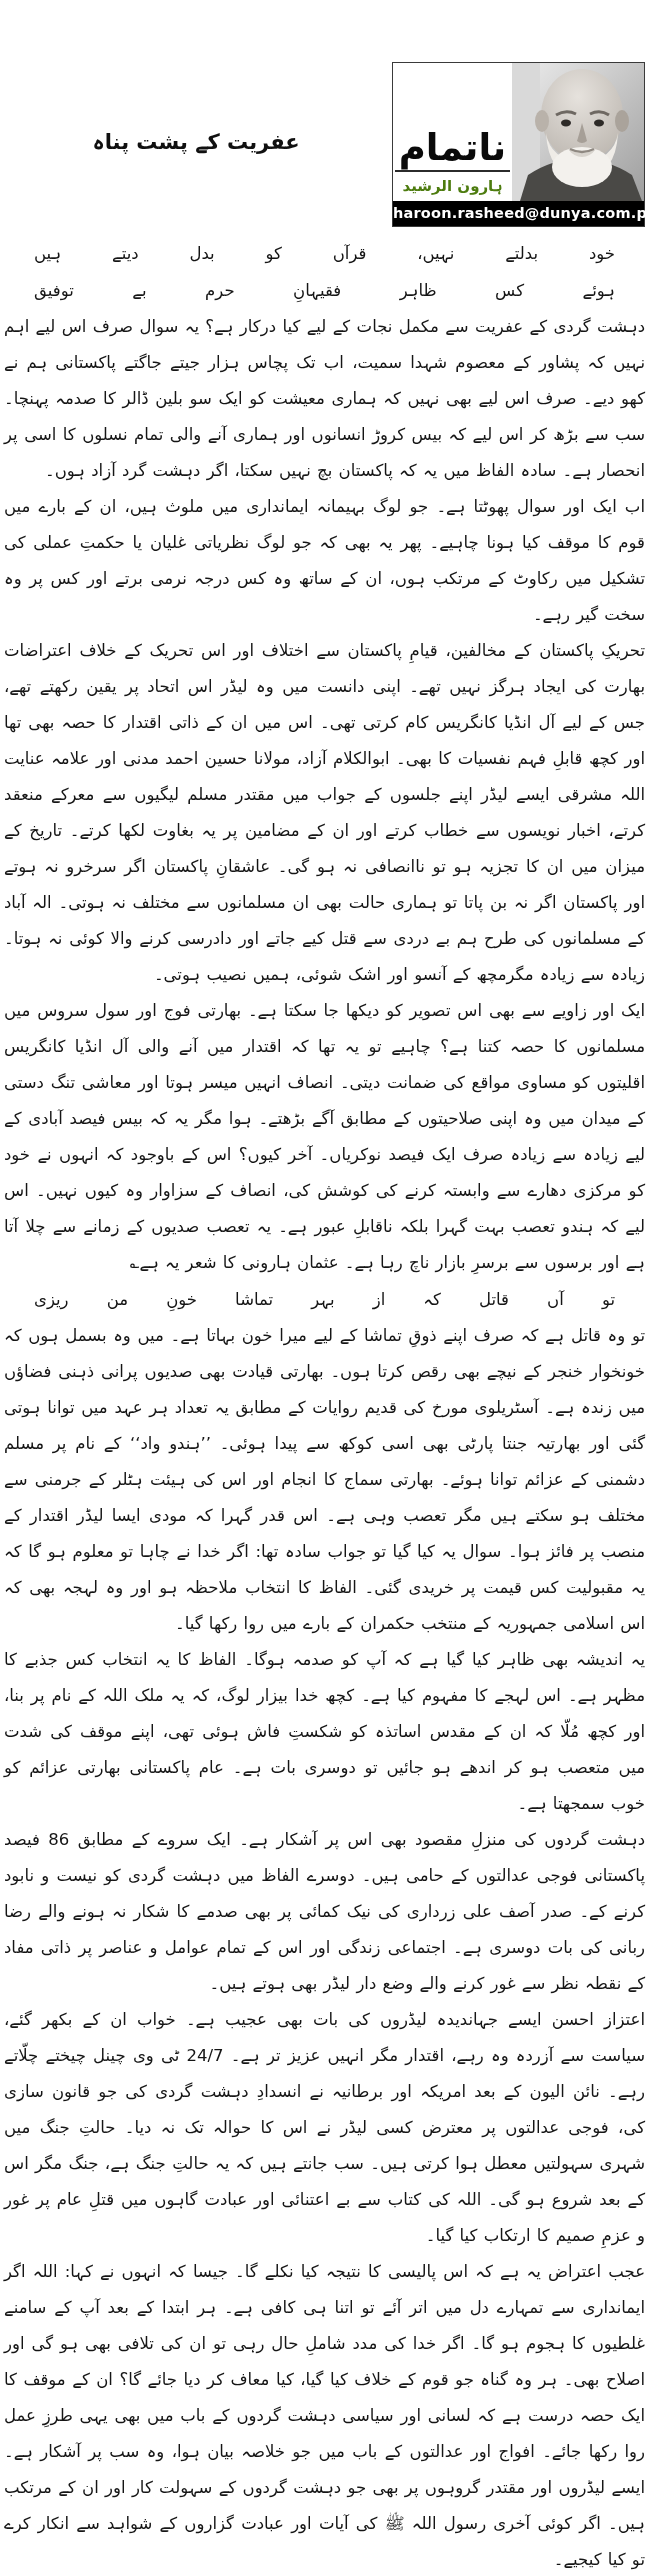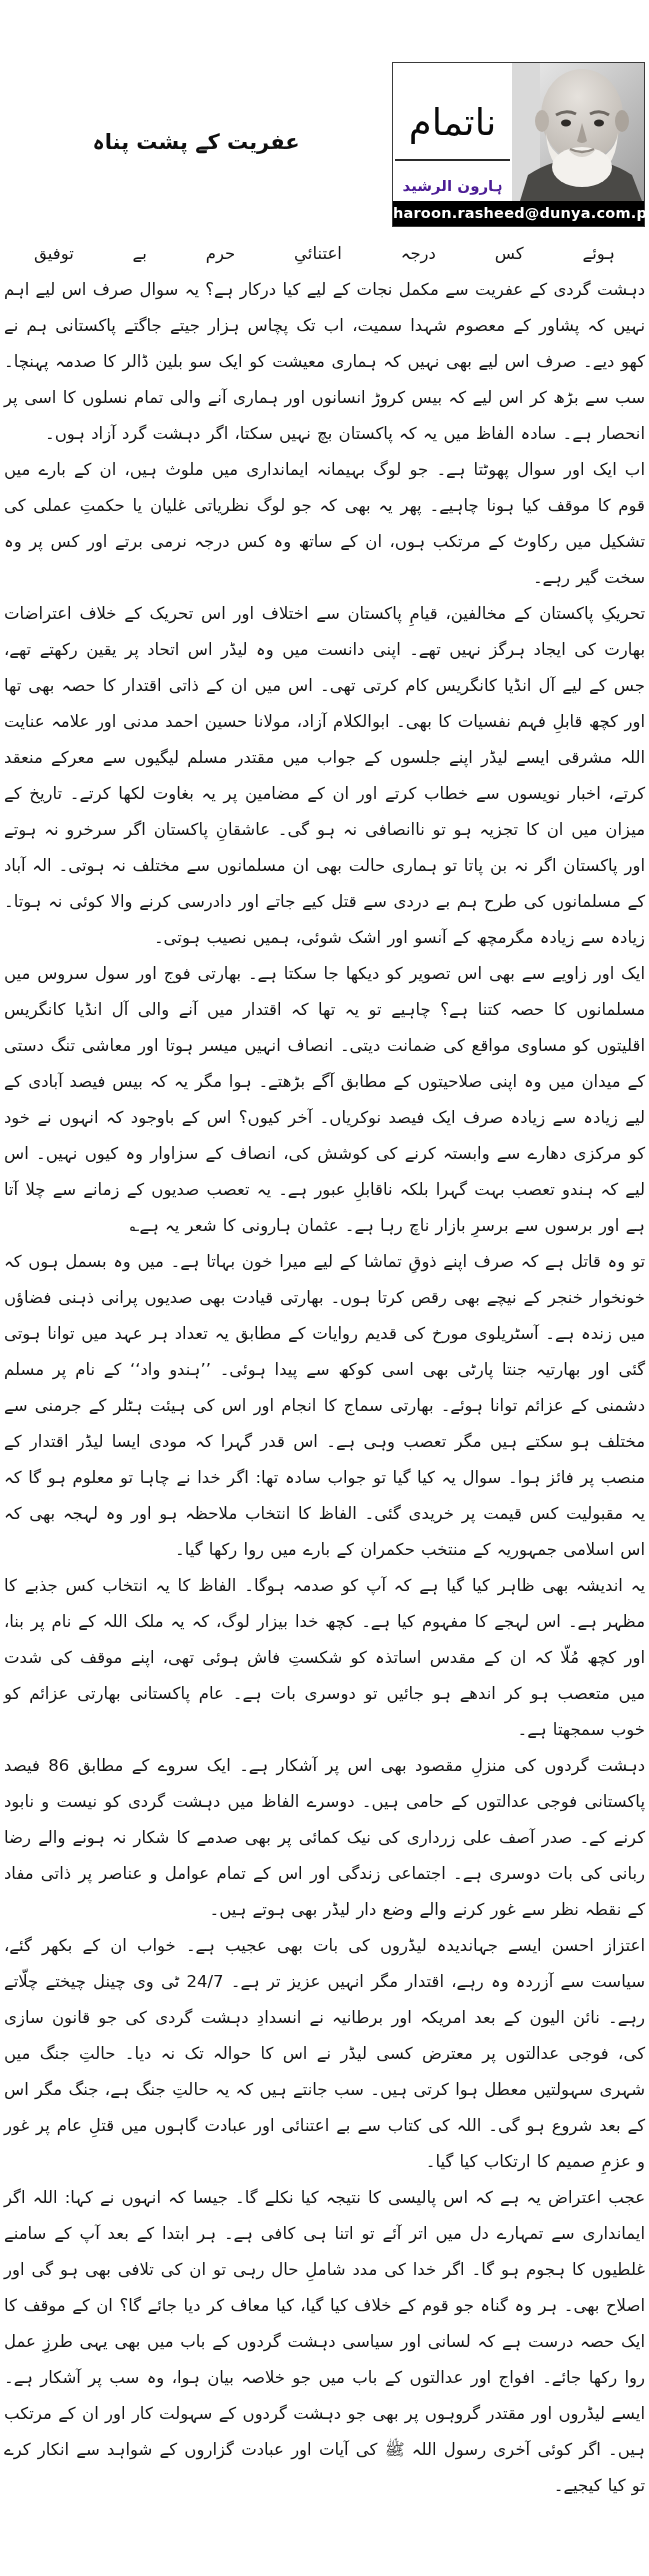--- a/index.html
+++ b/index.html
@@ -31,29 +31,29 @@
     box-sizing:border-box;
   }
   .mh-top{display:flex;height:138px;}
   .mh-left{
     flex:1;display:flex;flex-direction:column;
     justify-content:flex-end;align-items:stretch;
     overflow:hidden;
   }
   .mh-name{
     text-align:center;direction:rtl;
-    font-size:37px;font-weight:normal;line-height:1.05;
+    font-size:37px;font-weight:bold;line-height:1.05;
     letter-spacing:1px;color:#0a0a0a;
-    padding-bottom:16px;
+    padding-bottom:2px;
   }
   .mh-rule{height:2px;background:#2b2b2b;margin:0 2px;}
   .mh-author{
     text-align:center;direction:rtl;
-    font-size:15px;font-weight:bold;color:#4c1d95;
-    padding:16px 0 6px 0;
+    font-size:15px;font-weight:bold;color:#4d7c0f;
+    padding:5px 0 6px 0;
   }
   .mh-photo{width:132px;flex:0 0 132px;overflow:hidden;background:#cfcfcf;}
   .mh-photo svg{display:block;}
   .mh-email{
     background:#000;color:#fff;
     font-size:14.5px;font-weight:bold;
     text-align:center;direction:ltr;
     padding:4px 0 5px 0;
     letter-spacing:0.2px;
   }
@@ -134,25 +134,27 @@
             <path d="M58 86 q12 6 24 0" stroke="#8f8982" stroke-width="2.5" fill="none"></path>
           </svg>
         </div>
       </div>
       <div class="mh-email">haroon.rasheed@dunya.com.pk</div>
     </div>
 
   </div>
 
   <main class="article-body" id="article-body">
-      <div class="verse-line">ہوئے کس درجہ اعتنائیِ حرم بے توفیق</div>
+      <div class="verse-line">خود بدلتے نہیں، قرآں کو بدل دیتے ہیں</div>
+      <div class="verse-line">ہوئے کس ظاہر فقیہانِ حرم بے توفیق</div>
       <p class="para">دہشت گردی کے عفریت سے مکمل نجات کے لیے کیا درکار ہے؟ یہ سوال صرف اس لیے اہم نہیں کہ پشاور کے معصوم شہدا سمیت، اب تک پچاس ہزار جیتے جاگتے پاکستانی ہم نے کھو دیے۔ صرف اس لیے بھی نہیں کہ ہماری معیشت کو ایک سو بلین ڈالر کا صدمہ پہنچا۔ سب سے بڑھ کر اس لیے کہ بیس کروڑ انسانوں اور ہماری آنے والی تمام نسلوں کا اسی پر انحصار ہے۔ سادہ الفاظ میں یہ کہ پاکستان بچ نہیں سکتا، اگر دہشت گرد آزاد ہوں۔</p>
       <p class="para">اب ایک اور سوال پھوٹتا ہے۔ جو لوگ بہیمانہ ایمانداری میں ملوث ہیں، ان کے بارے میں قوم کا موقف کیا ہونا چاہیے۔ پھر یہ بھی کہ جو لوگ نظریاتی غلیان یا حکمتِ عملی کی تشکیل میں رکاوٹ کے مرتکب ہوں، ان کے ساتھ وہ کس درجہ نرمی برتے اور کس پر وہ سخت گیر رہے۔</p>
       <p class="para">تحریکِ پاکستان کے مخالفین، قیامِ پاکستان سے اختلاف اور اس تحریک کے خلاف اعتراضات بھارت کی ایجاد ہرگز نہیں تھے۔ اپنی دانست میں وہ لیڈر اس اتحاد پر یقین رکھتے تھے، جس کے لیے آل انڈیا کانگریس کام کرتی تھی۔ اس میں ان کے ذاتی اقتدار کا حصہ بھی تھا اور کچھ قابلِ فہم نفسیات کا بھی۔ ابوالکلام آزاد، مولانا حسین احمد مدنی اور علامہ عنایت اللہ مشرقی ایسے لیڈر اپنے جلسوں کے جواب میں مقتدر مسلم لیگیوں سے معرکے منعقد کرتے، اخبار نویسوں سے خطاب کرتے اور ان کے مضامین پر یہ بغاوت لکھا کرتے۔ تاریخ کے میزان میں ان کا تجزیہ ہو تو ناانصافی نہ ہو گی۔ عاشقانِ پاکستان اگر سرخرو نہ ہوتے اور پاکستان اگر نہ بن پاتا تو ہماری حالت بھی ان مسلمانوں سے مختلف نہ ہوتی۔ الہ آباد کے مسلمانوں کی طرح ہم بے دردی سے قتل کیے جاتے اور دادرسی کرنے والا کوئی نہ ہوتا۔ زیادہ سے زیادہ مگرمچھ کے آنسو اور اشک شوئی، ہمیں نصیب ہوتی۔</p>
       <p class="para">ایک اور زاویے سے بھی اس تصویر کو دیکھا جا سکتا ہے۔ بھارتی فوج اور سول سروس میں مسلمانوں کا حصہ کتنا ہے؟ چاہیے تو یہ تھا کہ اقتدار میں آنے والی آل انڈیا کانگریس اقلیتوں کو مساوی مواقع کی ضمانت دیتی۔ انصاف انہیں میسر ہوتا اور معاشی تنگ دستی کے میدان میں وہ اپنی صلاحیتوں کے مطابق آگے بڑھتے۔ ہوا مگر یہ کہ بیس فیصد آبادی کے لیے زیادہ سے زیادہ صرف ایک فیصد نوکریاں۔ آخر کیوں؟ اس کے باوجود کہ انہوں نے خود کو مرکزی دھارے سے وابستہ کرنے کی کوشش کی، انصاف کے سزاوار وہ کیوں نہیں۔ اس لیے کہ ہندو تعصب بہت گہرا بلکہ ناقابلِ عبور ہے۔ یہ تعصب صدیوں کے زمانے سے چلا آتا ہے اور برسوں سے برسرِ بازار ناچ رہا ہے۔ عثمان ہارونی کا شعر یہ ہے؎</p>
+      <div class="verse-line">تو آں قاتل کہ از بہر تماشا خونِ من ریزی</div>
       <p class="para">تو وہ قاتل ہے کہ صرف اپنے ذوقِ تماشا کے لیے میرا خون بہاتا ہے۔ میں وہ بسمل ہوں کہ خونخوار خنجر کے نیچے بھی رقص کرتا ہوں۔ بھارتی قیادت بھی صدیوں پرانی ذہنی فضاؤں میں زندہ ہے۔ آسٹریلوی مورخ کی قدیم روایات کے مطابق یہ تعداد ہر عہد میں توانا ہوتی گئی اور بھارتیہ جنتا پارٹی بھی اسی کوکھ سے پیدا ہوئی۔ ’’ہندو واد‘‘ کے نام پر مسلم دشمنی کے عزائم توانا ہوئے۔ بھارتی سماج کا انجام اور اس کی ہیئت ہٹلر کے جرمنی سے مختلف ہو سکتے ہیں مگر تعصب وہی ہے۔ اس قدر گہرا کہ مودی ایسا لیڈر اقتدار کے منصب پر فائز ہوا۔ سوال یہ کیا گیا تو جواب سادہ تھا: اگر خدا نے چاہا تو معلوم ہو گا کہ یہ مقبولیت کس قیمت پر خریدی گئی۔ الفاظ کا انتخاب ملاحظہ ہو اور وہ لہجہ بھی کہ اس اسلامی جمہوریہ کے منتخب حکمران کے بارے میں روا رکھا گیا۔</p>
       <p class="para">یہ اندیشہ بھی ظاہر کیا گیا ہے کہ آپ کو صدمہ ہوگا۔ الفاظ کا یہ انتخاب کس جذبے کا مظہر ہے۔ اس لہجے کا مفہوم کیا ہے۔ کچھ خدا بیزار لوگ، کہ یہ ملک اللہ کے نام پر بنا، اور کچھ مُلّا کہ ان کے مقدس اساتذہ کو شکستِ فاش ہوئی تھی، اپنے موقف کی شدت میں متعصب ہو کر اندھے ہو جائیں تو دوسری بات ہے۔ عام پاکستانی بھارتی عزائم کو خوب سمجھتا ہے۔</p>
       <p class="para">دہشت گردوں کی منزلِ مقصود بھی اس پر آشکار ہے۔ ایک سروے کے مطابق 86 فیصد پاکستانی فوجی عدالتوں کے حامی ہیں۔ دوسرے الفاظ میں دہشت گردی کو نیست و نابود کرنے کے۔ صدر آصف علی زرداری کی نیک کمائی پر بھی صدمے کا شکار نہ ہونے والے رضا ربانی کی بات دوسری ہے۔ اجتماعی زندگی اور اس کے تمام عوامل و عناصر پر ذاتی مفاد کے نقطہ نظر سے غور کرنے والے وضع دار لیڈر بھی ہوتے ہیں۔</p>
       <p class="para">اعتزاز احسن ایسے جہاندیدہ لیڈروں کی بات بھی عجیب ہے۔ خواب ان کے بکھر گئے، سیاست سے آزردہ وہ رہے، اقتدار مگر انہیں عزیز تر ہے۔ 24/7 ٹی وی چینل چیختے چلّاتے رہے۔ نائن الیون کے بعد امریکہ اور برطانیہ نے انسدادِ دہشت گردی کی جو قانون سازی کی، فوجی عدالتوں پر معترض کسی لیڈر نے اس کا حوالہ تک نہ دیا۔ حالتِ جنگ میں شہری سہولتیں معطل ہوا کرتی ہیں۔ سب جانتے ہیں کہ یہ حالتِ جنگ ہے، جنگ مگر اس کے بعد شروع ہو گی۔ اللہ کی کتاب سے بے اعتنائی اور عبادت گاہوں میں قتلِ عام پر غور و عزمِ صمیم کا ارتکاب کیا گیا۔</p>
       <p class="para">عجب اعتراض یہ ہے کہ اس پالیسی کا نتیجہ کیا نکلے گا۔ جیسا کہ انہوں نے کہا: اللہ اگر ایمانداری سے تمہارے دل میں اتر آئے تو اتنا ہی کافی ہے۔ ہر ابتدا کے بعد آپ کے سامنے غلطیوں کا ہجوم ہو گا۔ اگر خدا کی مدد شاملِ حال رہی تو ان کی تلافی بھی ہو گی اور اصلاح بھی۔ ہر وہ گناہ جو قوم کے خلاف کیا گیا، کیا معاف کر دیا جائے گا؟ ان کے موقف کا ایک حصہ درست ہے کہ لسانی اور سیاسی دہشت گردوں کے باب میں بھی یہی طرزِ عمل روا رکھا جائے۔ افواج اور عدالتوں کے باب میں جو خلاصہ بیان ہوا، وہ سب پر آشکار ہے۔ ایسے لیڈروں اور مقتدر گروہوں پر بھی جو دہشت گردوں کے سہولت کار اور ان کے مرتکب ہیں۔ اگر کوئی آخری رسول اللہ ﷺ کی آیات اور عبادت گزاروں کے شواہد سے انکار کرے تو کیا کیجیے۔</p>
     </main>
 
 </div>
 
 

